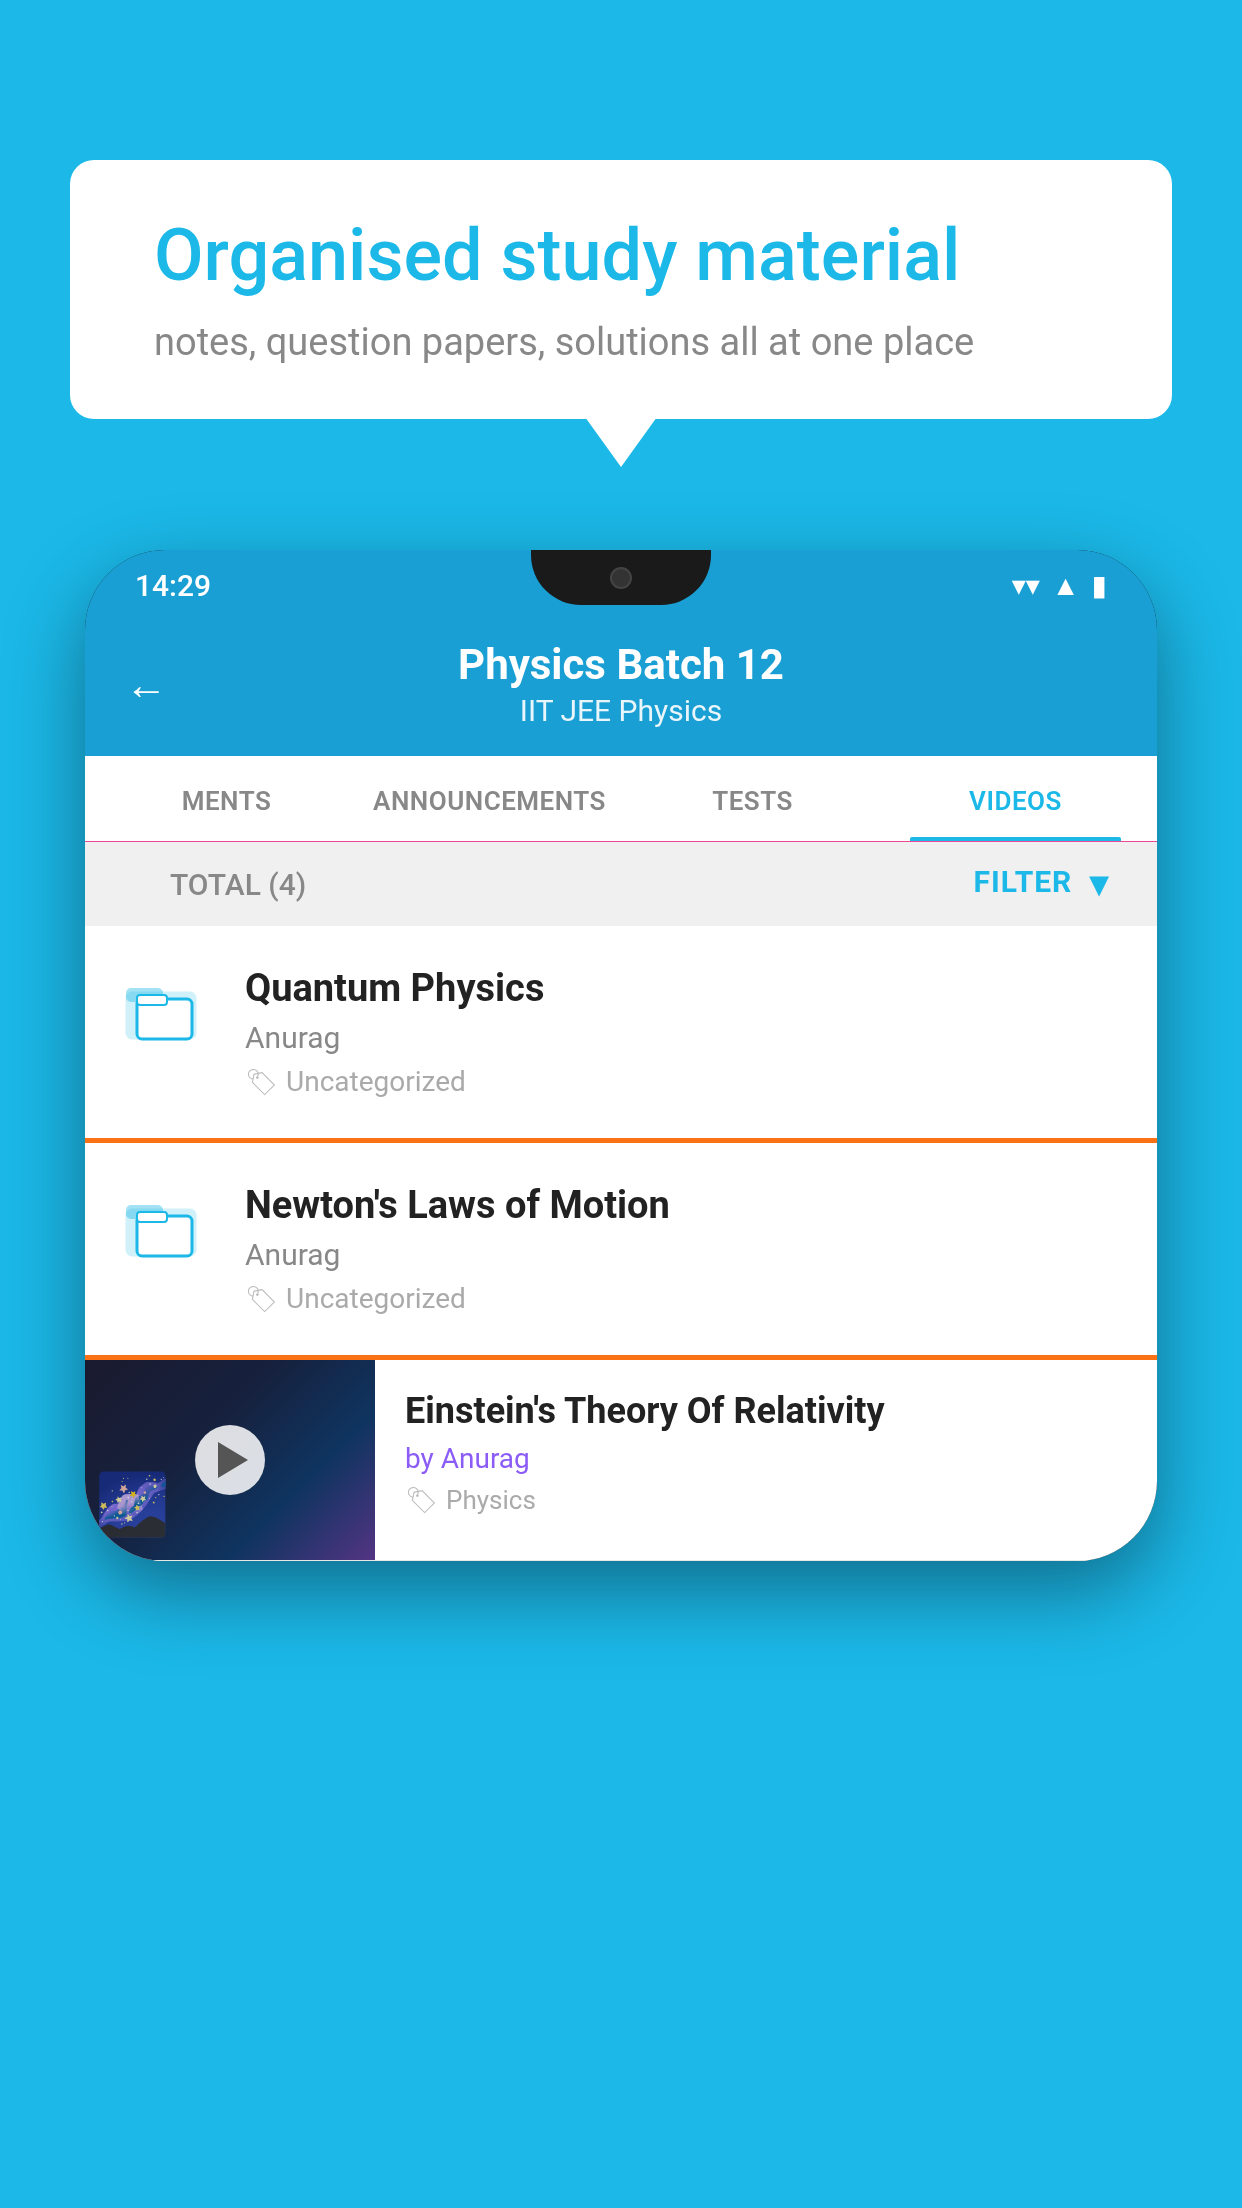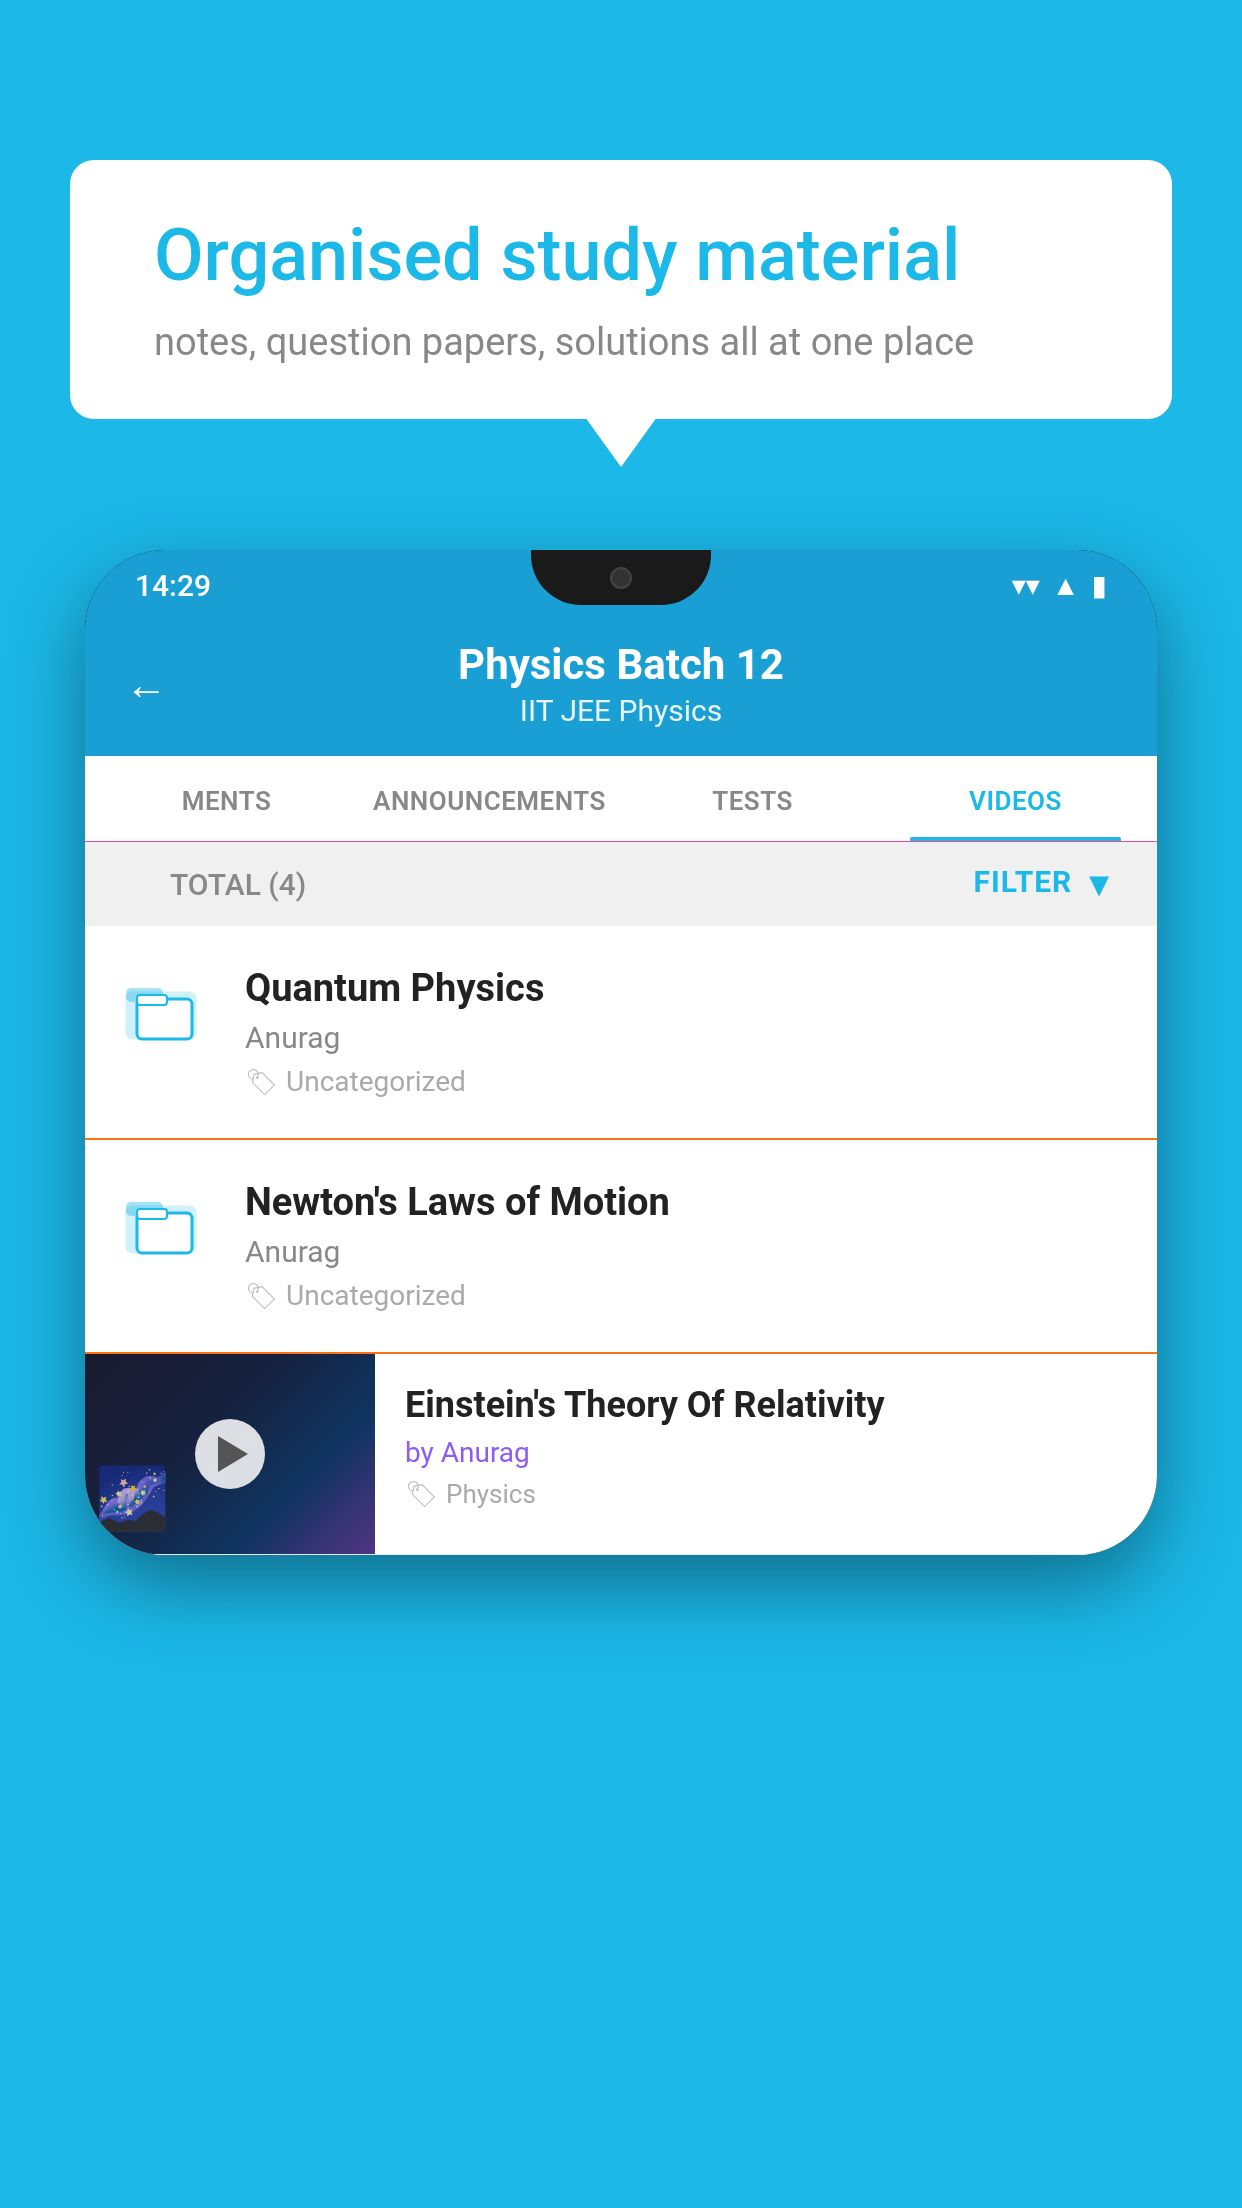--- a/index.html
+++ b/index.html
@@ -249,21 +249,21 @@
 
     
     .content-list {
       background: white;
     }
 
     .list-item {
       display: flex;
       align-items: flex-start;
       padding: 40px 40px;
-      border-bottom: 2px solid #f97316;
+      border-bottom: 5px solid #f97316;
       gap: 30px;
     }
 
     .item-icon {
       width: 90px;
       flex-shrink: 0;
       padding-top: 5px;
     }
 
     .folder-icon-svg {

